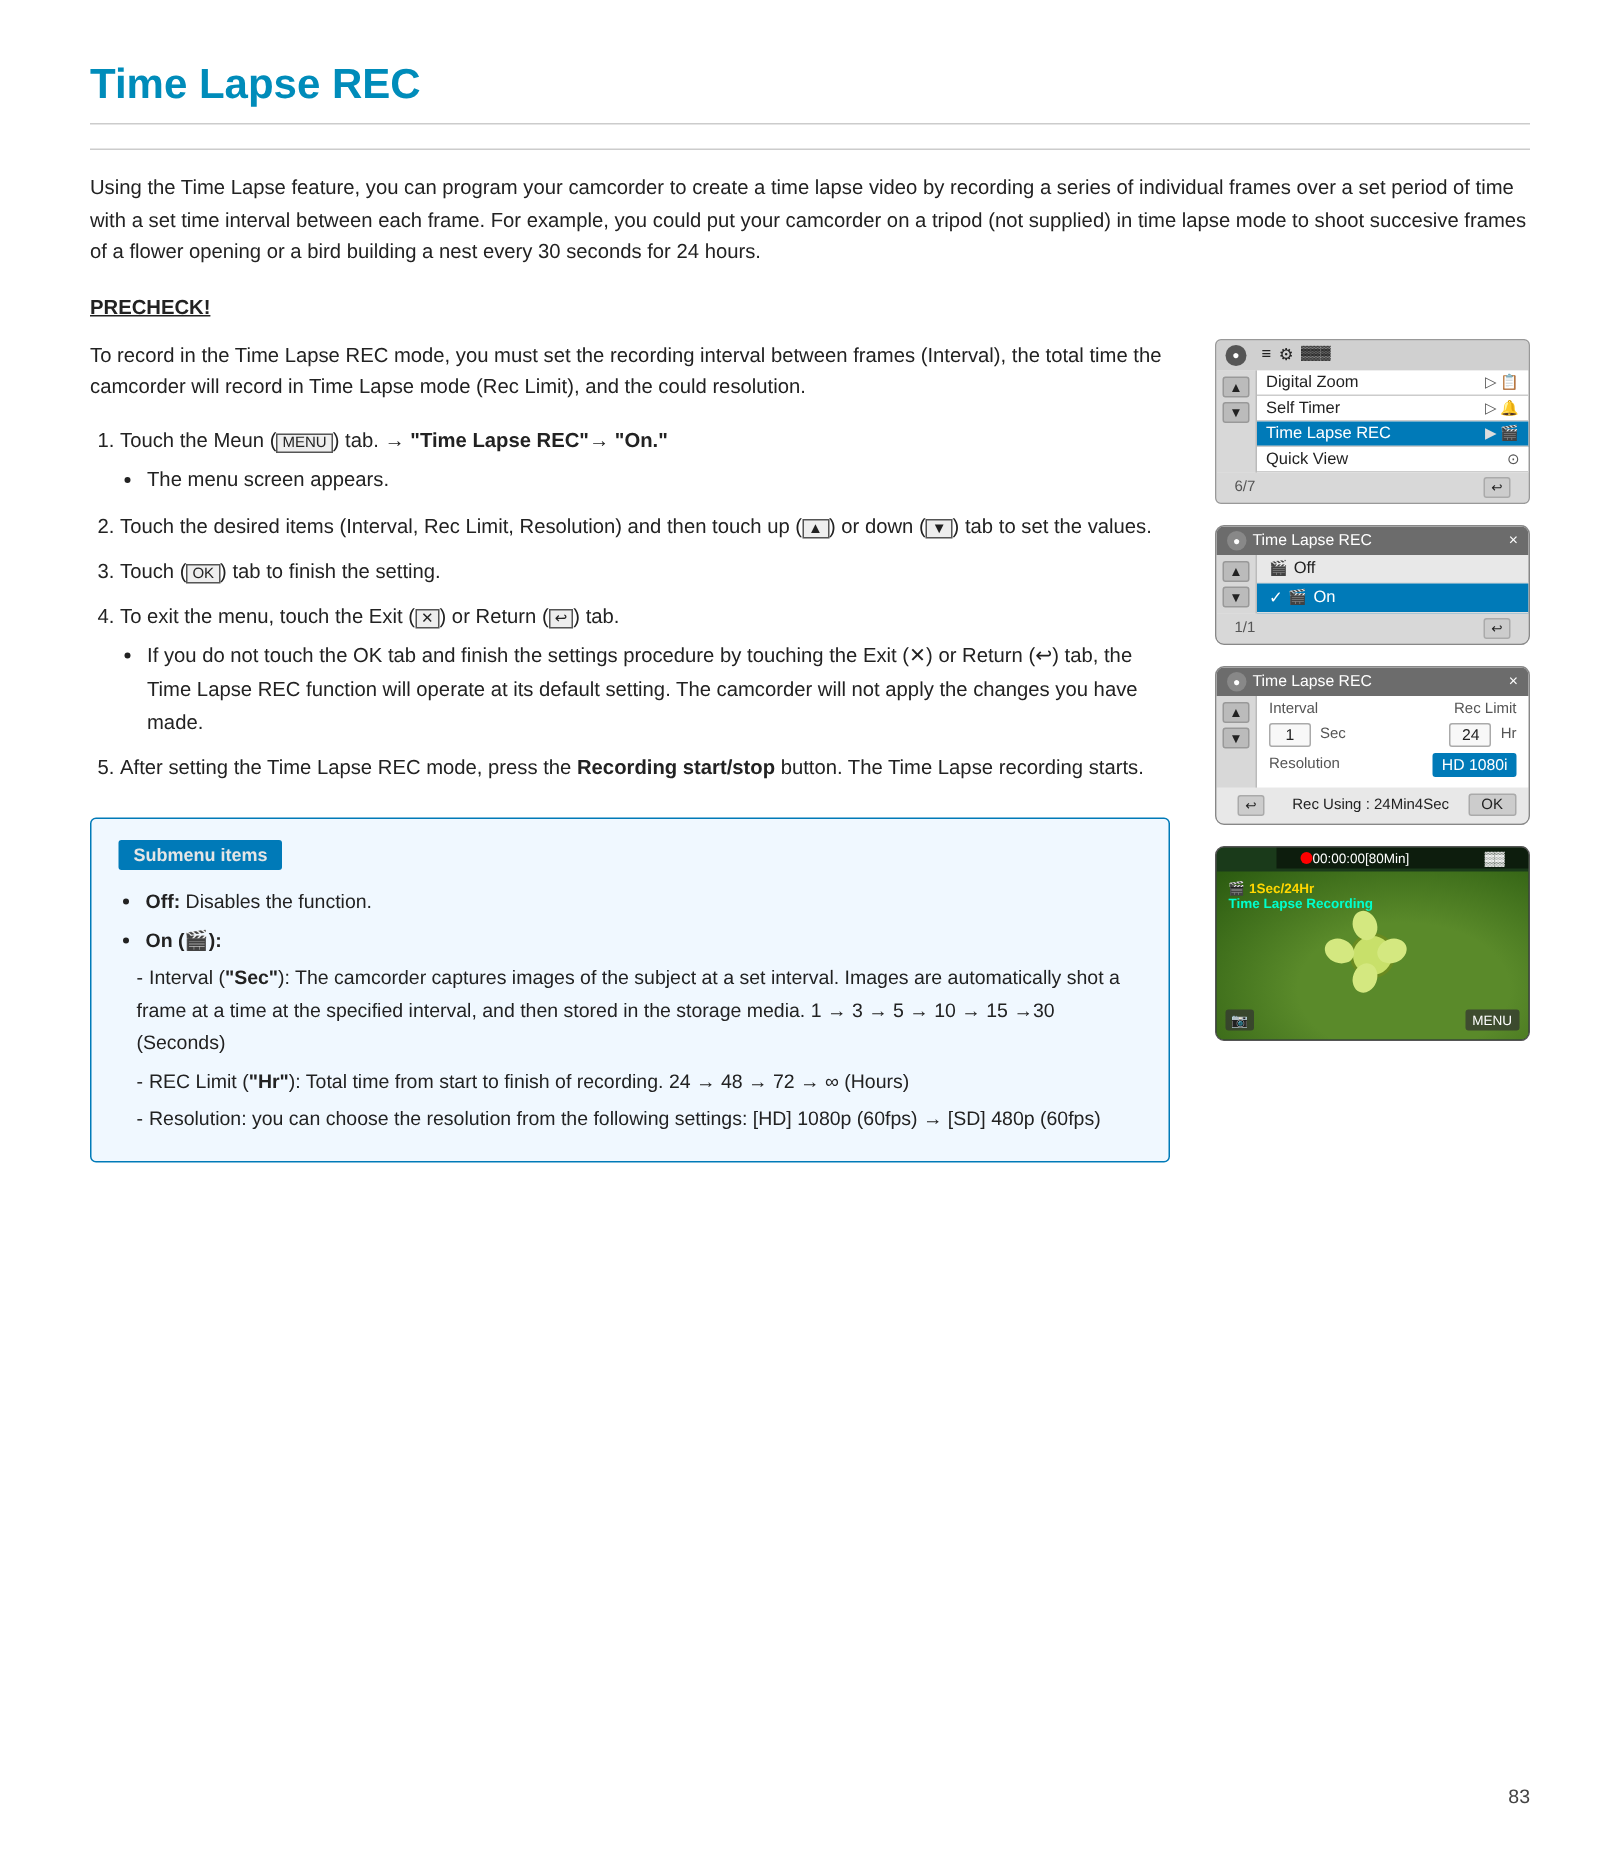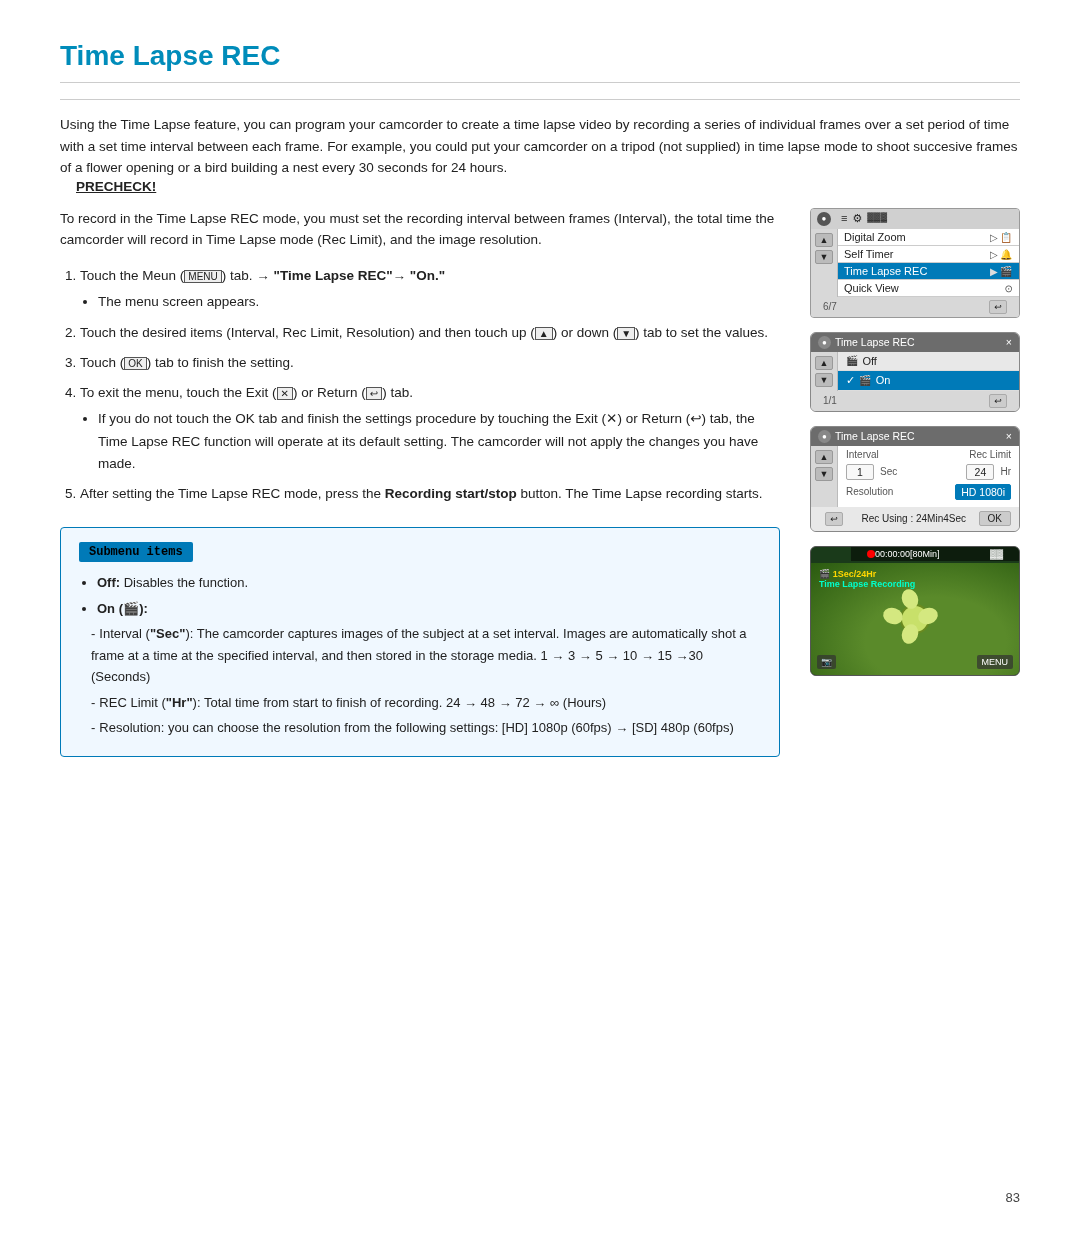--- a/index.html
+++ b/index.html
@@ -16,31 +16,31 @@
       color: #008cba;
       font-size: 28px;
       font-weight: bold;
       border-bottom: 1px solid #ccc;
       padding-bottom: 10px;
       margin-bottom: 16px;
     }
     .intro-text {
       font-size: 13.5px;
       line-height: 1.6;
+      margin-bottom: 18px;
     }
     .precheck {
       margin-bottom: 14px;
     }
     .precheck-label {
       font-weight: bold;
       text-decoration: underline;
       font-size: 13.5px;
       display: block;
       margin-bottom: 4px;
-      margin-left: 16px;
     }
     .precheck-text {
       font-size: 13.5px;
     }
     .precheck-text strong { font-weight: bold; }
 
     .steps-intro {
       font-size: 13.5px;
       line-height: 1.6;
       margin-bottom: 14px;
@@ -74,21 +74,21 @@
     .menu-top-bar {
       background: #d0d0d0;
       padding: 3px 6px;
       display: flex;
       align-items: center;
       gap: 6px;
       font-size: 11px;
     }
     .menu-row {
       display: flex;
-      align-items: flex-end;
+      align-items: center;
       padding: 2px 6px;
       border-bottom: 1px solid #ccc;
       background: #fff;
       font-size: 11px;
       gap: 4px;
     }
     .menu-row.highlighted {
       background: #007ab8;
       color: #fff;
     }
@@ -274,28 +274,27 @@
     
     .submenu-box {
       border: 1.5px solid #007ab8;
       border-radius: 4px;
       background: #f0f8ff;
       padding: 14px 18px;
       margin-top: 22px;
     }
     .submenu-title {
       background: #007ab8;
-      color: #000000;
+      color: #e5e5e5;
       font-size: 12px;
       font-weight: bold;
       padding: 3px 10px;
       border-radius: 2px;
       display: inline-block;
       margin-bottom: 10px;
-      font-family: Liberation Mono, monospace;
     }
     .submenu-list {
       list-style: disc;
       padding-left: 18px;
       font-size: 13px;
       line-height: 1.65;
     }
     .submenu-list li {
       margin-bottom: 4px;
     }
@@ -362,21 +361,21 @@
 <hr class="horizontal-rule">
 
 <p class="intro-text">Using the Time Lapse feature, you can program your camcorder to create a time lapse video by recording a series of individual frames over a set period of time with a set time interval between each frame. For example, you could put your camcorder on a tripod (not supplied) in time lapse mode to shoot succesive frames of a flower opening or a bird building a nest every 30 seconds for 24 hours.</p>
 
 <div class="precheck">
   <span class="precheck-label">PRECHECK!</span>
 </div>
 
 <div class="two-col-layout">
   <div class="text-col">
-    <p class="steps-intro">To record in the Time Lapse REC mode, you must set the recording interval between frames (Interval), the total time the camcorder will record in Time Lapse mode (Rec Limit), and the image resolution.</p>
+    <p class="steps-intro">To record in the Time Lapse REC mode, you must set the recording interval between frames (Interval), the total time the camcorder will record in Time Lapse mode (Rec Limit), and the could resolution.</p>
 
     <ol>
       <li>
         Touch the Meun (<span style="border:1px solid #555;padding:0 3px;font-size:10px;background:#eee;">MENU</span>) tab. → <strong>"Time Lapse REC"→ "On."</strong>
         <ul>
           <li>The menu screen appears.</li>
         </ul>
       </li>
       <li>
         Touch the desired items (Interval, Rec Limit, Resolution) and then touch up (<span style="border:1px solid #555;padding:0 3px;font-size:10px;background:#eee;">▲</span>) or down (<span style="border:1px solid #555;padding:0 3px;font-size:10px;background:#eee;">▼</span>) tab to set the values.

